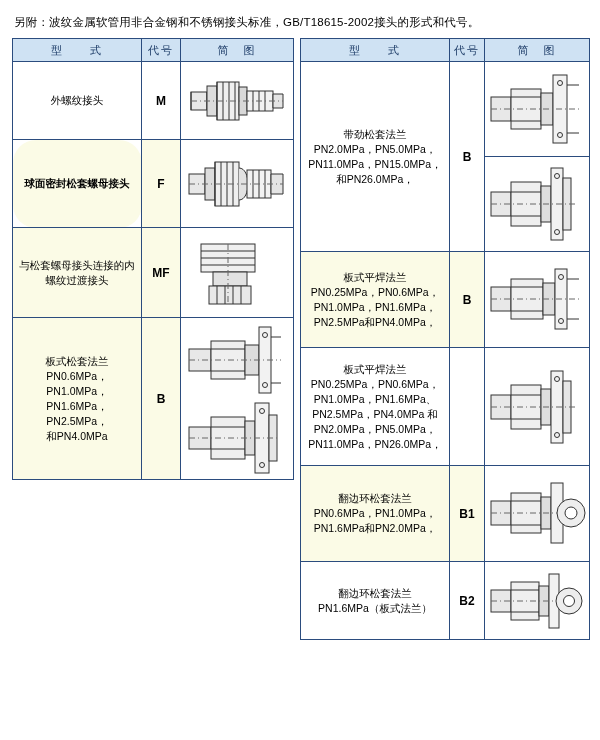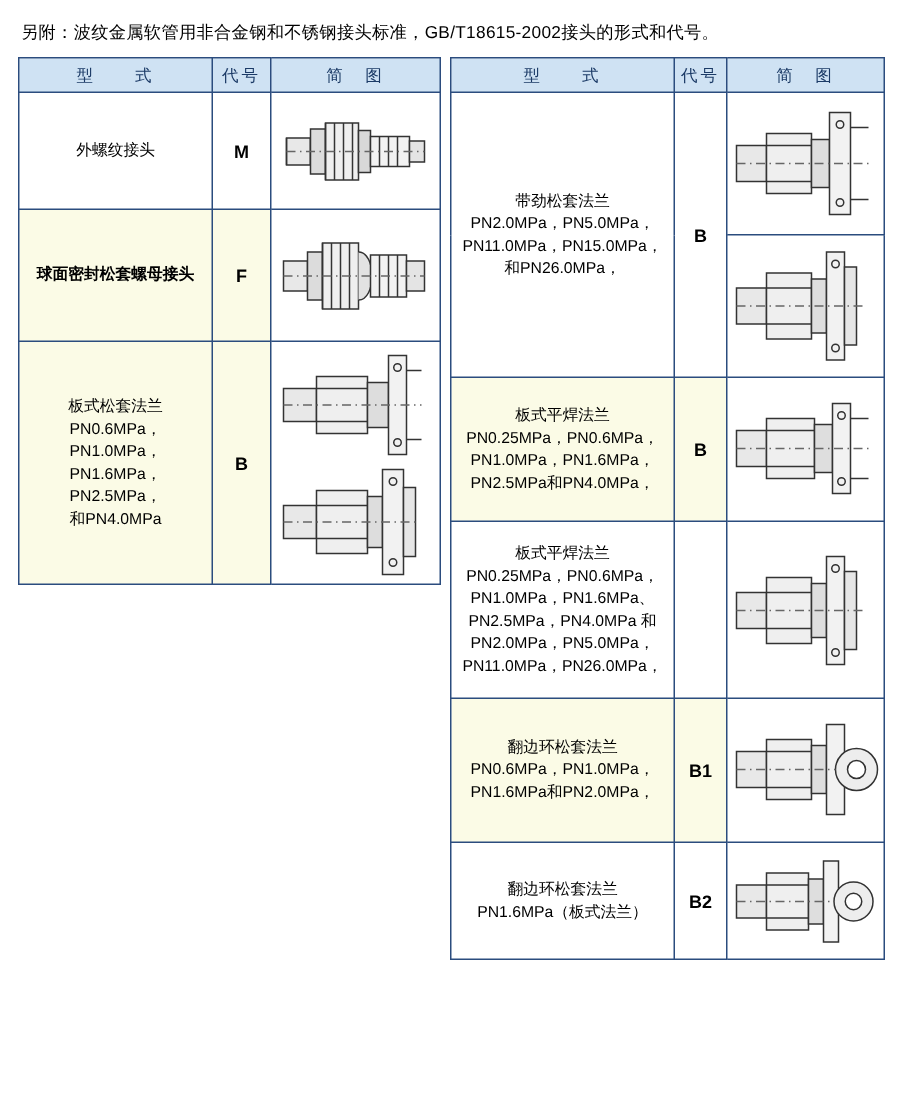--- a/index.html
+++ b/index.html
@@ -79,21 +79,21 @@
     background: #ffffff;
   }
   .figwrap {
     display: flex;
     align-items: center;
     justify-content: center;
     width: 100%;
     height: 100%;
   }
   svg { display: block; }
-  .lbl-strong { font-weight: bold; }
+  .lbl-strong { font-weight: bold; border-radius: 23px; }
 </style>
 </head>
 <body>
 
 <div class="page">
 
   <div class="caption">另附：波纹金属软管用非合金钢和不锈钢接头标准，GB/T18615-2002接头的形式和代号。</div>
 
   <div class="tables">
 
@@ -146,20 +146,38 @@
                   <path d="M70 22 L70 50 M76 22 L76 50 M82 22 L82 50"></path>
                   <path d="M88 26 L100 26 L100 46 L88 46 Z" fill="#e4e4e4"></path>
                   <path d="M6 36 L100 36" stroke-dasharray="6 3 1 3" stroke="#666"></path>
                 </g>
               </svg>
             </div>
           </td>
         </tr>
 
 
+        <tr class="tint" style="height:90px">
+          <td class="label centered" style="white-space:pre-line">与松套螺母接头连接的内螺纹过渡接头</td>
+          <td class="code">MF</td>
+          <td class="fig">
+            <div class="figwrap">
+              <svg width="108" height="74" viewBox="0 0 108 74">
+                <g fill="none" stroke="#333" stroke-width="1">
+                  <rect x="18" y="8" width="54" height="28" fill="#f0f0f0"></rect>
+                  <path d="M18 15 L72 15 M18 22 L72 22 M18 29 L72 29"></path>
+                  <rect x="30" y="36" width="34" height="14" fill="#e2e2e2"></rect>
+                  <rect x="26" y="50" width="42" height="18" fill="#e8e8e8"></rect>
+                  <path d="M34 50 L34 68 M42 50 L42 68 M50 50 L50 68 M58 50 L58 68"></path>
+                  <path d="M45 8 L45 68" stroke-dasharray="6 3 1 3" stroke="#666"></path>
+                </g>
+              </svg>
+            </div>
+          </td>
+        </tr>
 
 
         <tr class="tint" style="height:162px">
           <td class="label" style="white-space:pre-line">板式松套法兰
 PN0.6MPa，PN1.0MPa，
 PN1.6MPa，PN2.5MPa，
 和PN4.0MPa</td>
           <td class="code">B</td>
           <td class="fig">
             <div class="figwrap" style="flex-direction:column">

